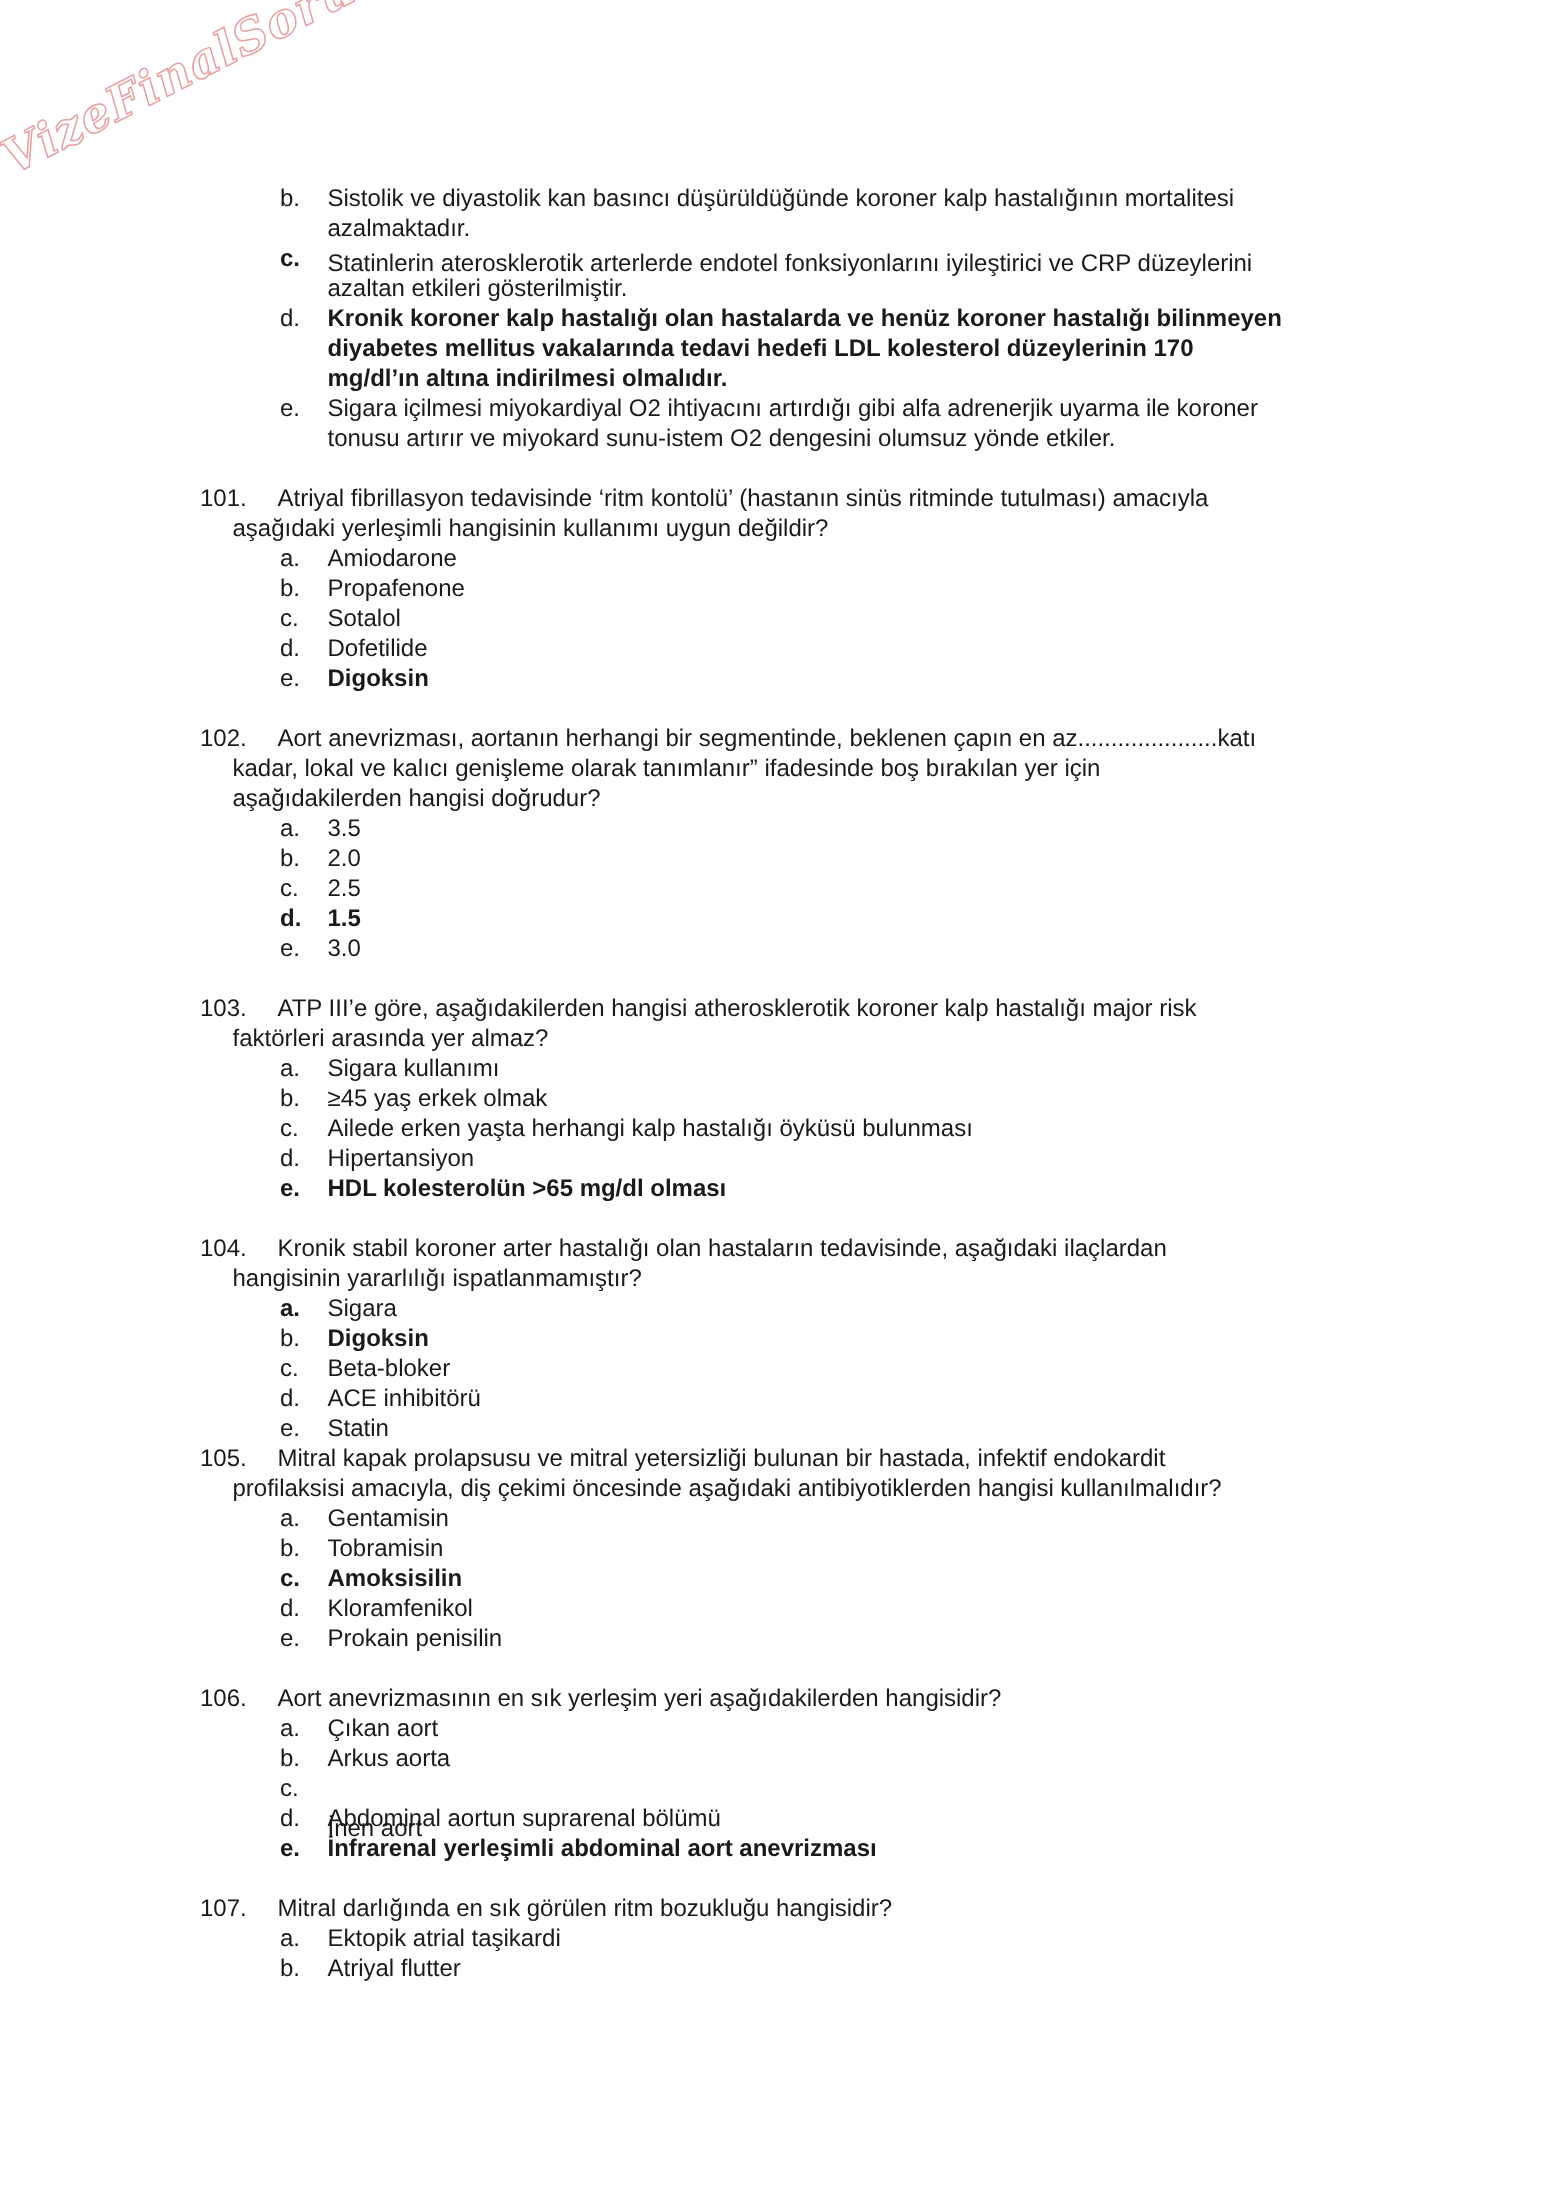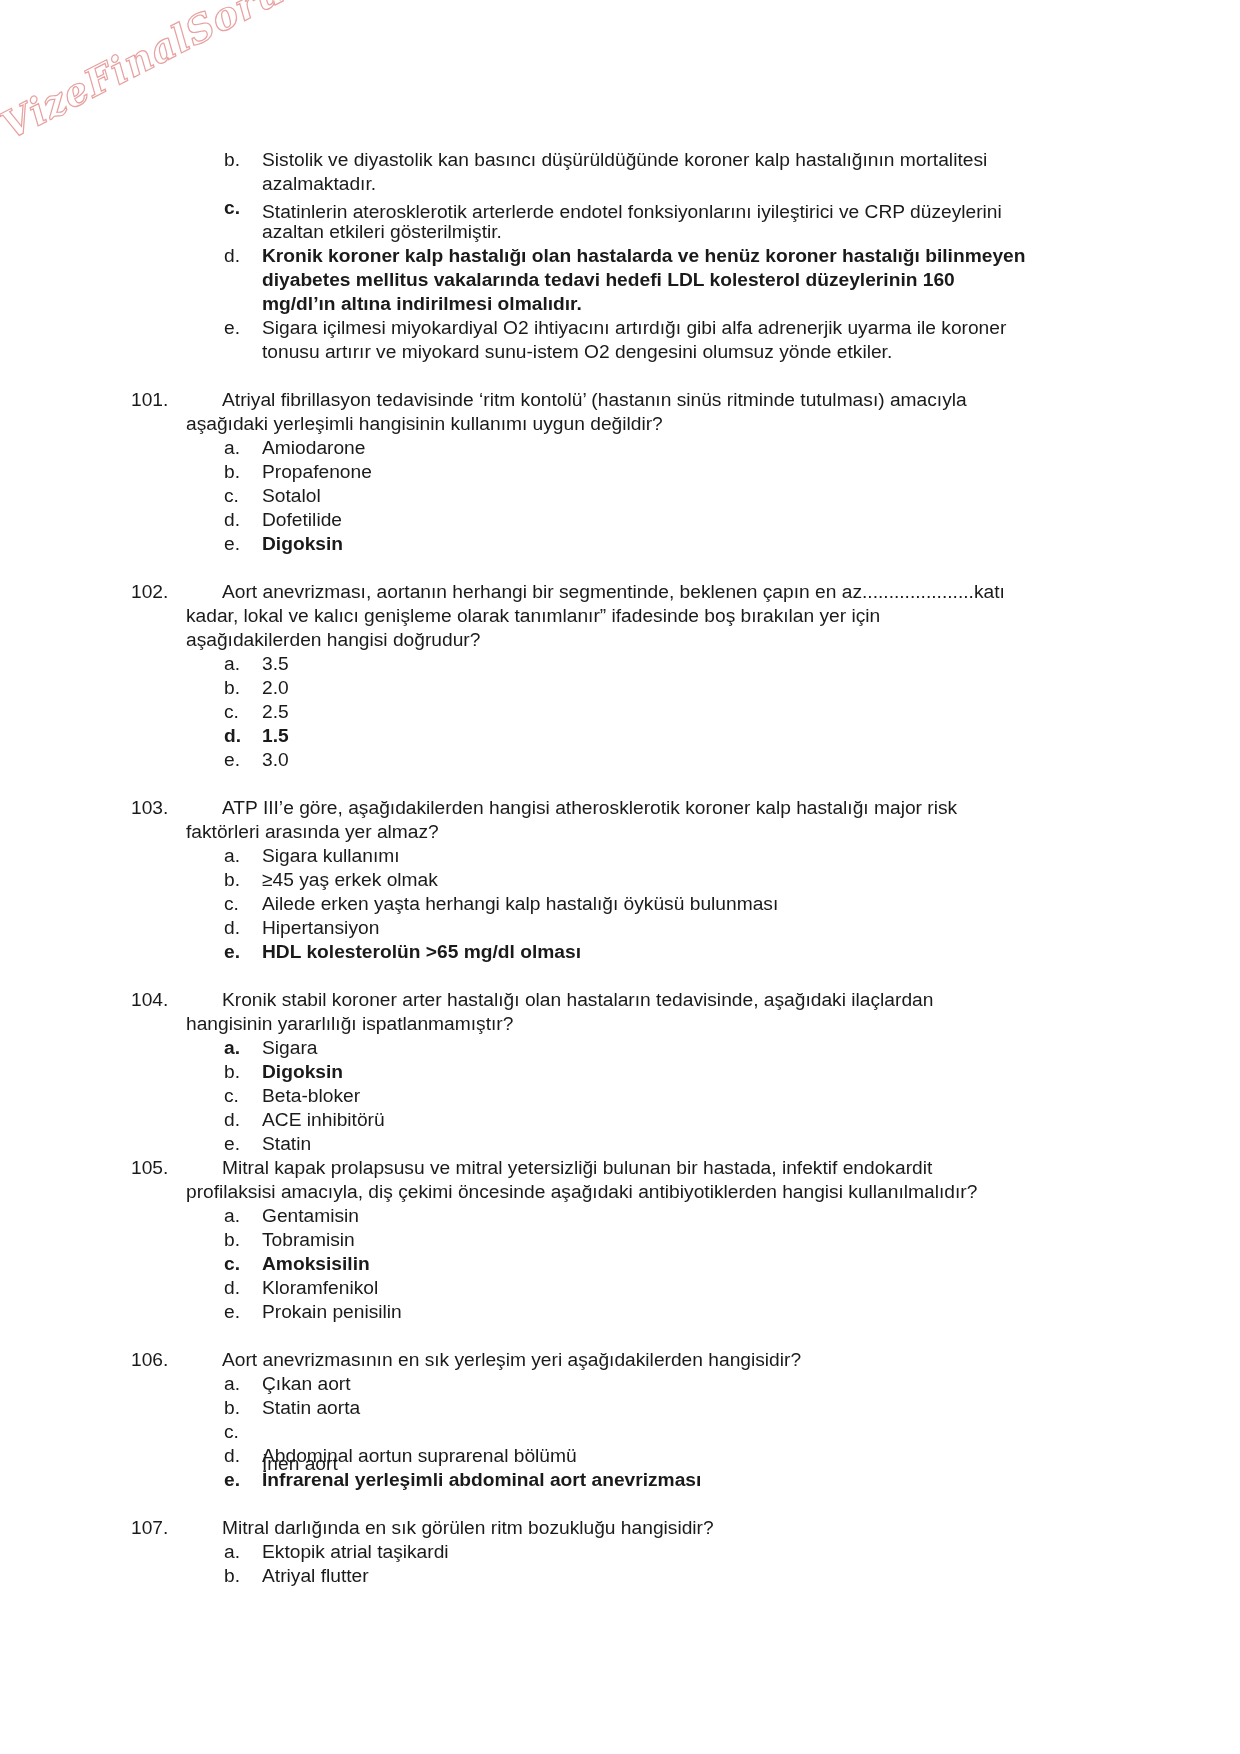--- a/index.html
+++ b/index.html
@@ -14,21 +14,21 @@
     font-size: 38px; letter-spacing: 1px;
     color: #ffffff;
     -webkit-text-stroke: 1.2px #e8a0a0;
     white-space: nowrap;
   }
   .page { position: absolute; left: 0; top: 0; width: 1240px; }
   .line {
     position: absolute; font-size: 19.2px; line-height: 24px; white-space: nowrap;
   }
   .bold { font-weight: bold; }
-  .q-num { position: absolute; left: 131px; }
+  .q-num { position: absolute; left: 160px; }
   .q-text { position: absolute; left: 222px; }
   .q-cont { position: absolute; left: 186px; }
   .opt-letter { position: absolute; left: 224px; }
   .opt-text { position: absolute; left: 262px; }
 </style>
 </head>
 <body>
 
 <div class="watermark">VizeFinalSoruPaylasimi.com</div>
 
@@ -38,21 +38,21 @@
     <span class="line opt-letter" style="top:148px">b.</span>
     <span class="line opt-text" style="top:148px">Sistolik ve diyastolik kan basıncı düşürüldüğünde koroner kalp hastalığının mortalitesi</span>
     <span class="line opt-text" style="top:172px">azalmaktadır.</span>
 
     <span class="line opt-letter bold" style="top:196px">c.</span>
     <span class="line opt-text" style="top:200px">Statinlerin aterosklerotik arterlerde endotel fonksiyonlarını iyileştirici ve CRP düzeylerini</span>
     <span class="line opt-text" style="top:220px">azaltan etkileri gösterilmiştir.</span>
 
     <span class="line opt-letter" style="top:244px">d.</span>
     <span class="line opt-text bold" style="top:244px">Kronik koroner kalp hastalığı olan hastalarda ve henüz koroner hastalığı bilinmeyen</span>
-    <span class="line opt-text bold" style="top:268px">diyabetes mellitus vakalarında tedavi hedefi LDL kolesterol düzeylerinin 160</span>
+    <span class="line opt-text bold" style="top:268px">diyabetes mellitus vakalarında tedavi hedefi LDL kolesterol düzeylerinin 170</span>
     <span class="line opt-text bold" style="top:292px">mg/dl’ın altına indirilmesi olmalıdır.</span>
 
     <span class="line opt-letter" style="top:316px">e.</span>
     <span class="line opt-text" style="top:316px">Sigara içilmesi miyokardiyal O2 ihtiyacını artırdığı gibi alfa adrenerjik uyarma ile koroner</span>
     <span class="line opt-text" style="top:340px">tonusu artırır ve miyokard sunu-istem O2 dengesini olumsuz yönde etkiler.</span>
   </div>
 
   <div>
     <span class="line q-num" style="top:388px">101.</span>
     <span class="line q-text" style="top:388px">Atriyal fibrillasyon tedavisinde ‘ritm kontolü’ (hastanın sinüs ritminde tutulması) amacıyla</span>
@@ -133,21 +133,21 @@
     <span class="line opt-letter" style="top:1300px">e.</span>
     <span class="line opt-text" style="top:1300px">Prokain penisilin</span>
   </div>
 
   <div>
     <span class="line q-num" style="top:1348px">106.</span>
     <span class="line q-text" style="top:1348px">Aort anevrizmasının en sık yerleşim yeri aşağıdakilerden hangisidir?</span>
     <span class="line opt-letter" style="top:1372px">a.</span>
     <span class="line opt-text" style="top:1372px">Çıkan aort</span>
     <span class="line opt-letter" style="top:1396px">b.</span>
-    <span class="line opt-text" style="top:1396px">Statin aorta</span>
+    <span class="line opt-text" style="top:1396px">Arkus aorta</span>
     <span class="line opt-letter" style="top:1420px">c.</span>
     <span class="line opt-text" style="top:1452px">İnen aort</span>
     <span class="line opt-letter" style="top:1444px">d.</span>
     <span class="line opt-text" style="top:1444px">Abdominal aortun suprarenal bölümü</span>
     <span class="line opt-letter bold" style="top:1468px">e.</span>
     <span class="line opt-text bold" style="top:1468px">İnfrarenal yerleşimli abdominal aort anevrizması</span>
   </div>
 
   <div>
     <span class="line q-num" style="top:1516px">107.</span>

